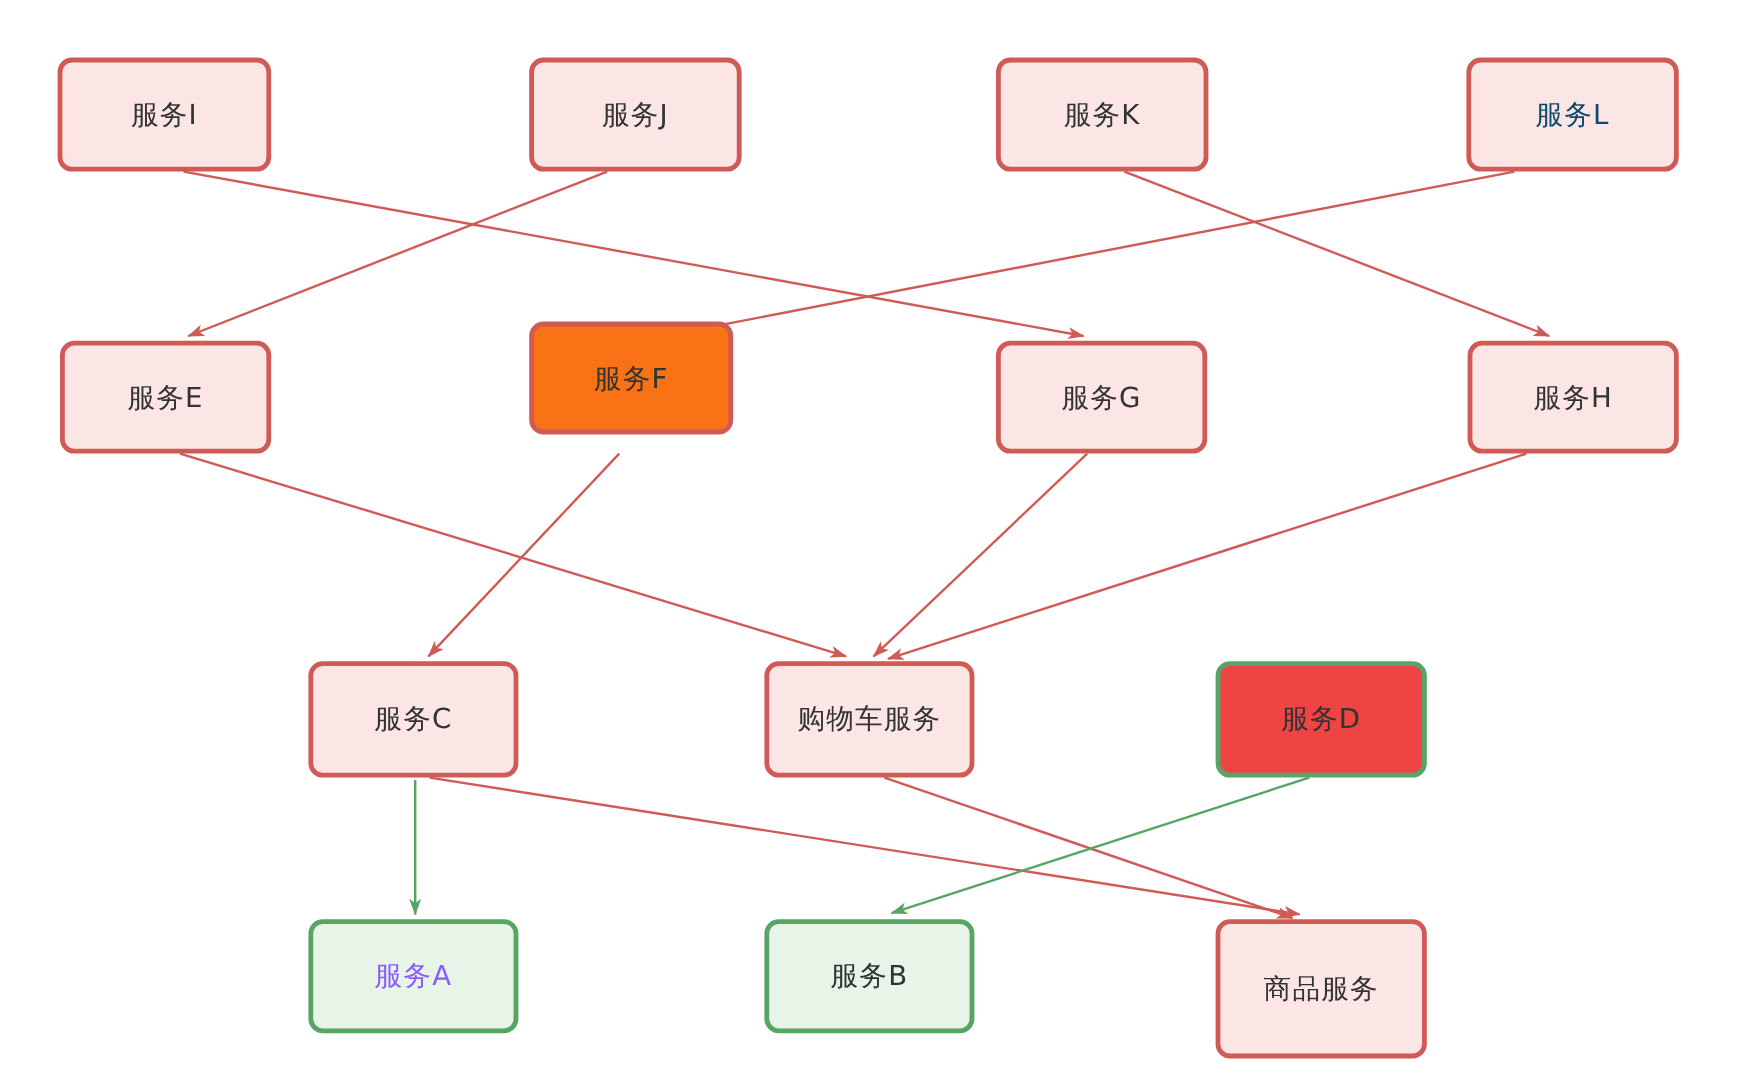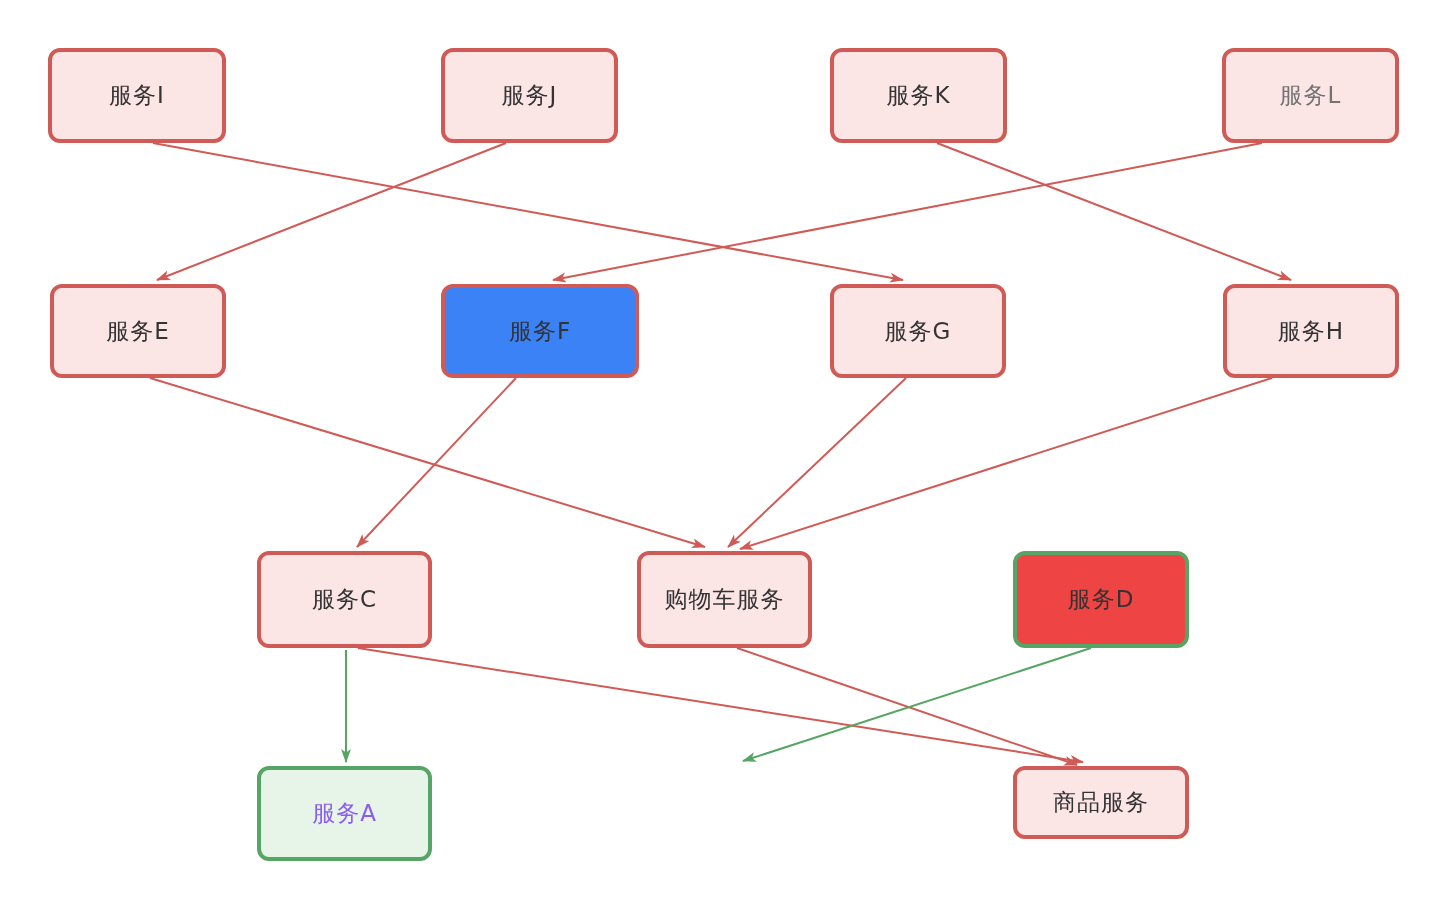--- a/index.html
+++ b/index.html
@@ -64,42 +64,45 @@
 <div class="node" style="left: 48px; top: 48px; width: 178px; height: 95px; background: rgb(252, 230, 229); border-color: rgb(208, 90, 85);">
       <span class="label" style="color: rgb(51, 51, 51);">服务I</span>
     </div>
     <div class="node" style="left: 441px; top: 48px; width: 177px; height: 95px; background: rgb(252, 230, 229); border-color: rgb(208, 90, 85);">
       <span class="label" style="color: rgb(51, 51, 51); text-align: right;">服务J</span>
     </div>
     <div class="node" style="left: 830px; top: 48px; width: 177px; height: 95px; background: rgb(252, 230, 229); border-color: rgb(208, 90, 85);">
       <span class="label" style="color: rgb(51, 51, 51);">服务K</span>
     </div>
     <div class="node" style="left: 1222px; top: 48px; width: 177px; height: 95px; background: rgb(252, 230, 229); border-color: rgb(208, 90, 85);">
-      <span class="label" style="color: #737373;">服务L</span>
+      <span class="label" style="color: #0c4a6e;">服务L</span>
     </div>
     <div class="node" style="left: 50px; top: 284px; width: 176px; height: 94px; background: rgb(252, 230, 229); border-color: rgb(208, 90, 85);">
       <span class="label" style="color: rgb(51, 51, 51);">服务E</span>
     </div>
-    <div class="node" style="left: 441px; top: 284px; width: 198px; height: 94px; background: #3b82f6; border-color: rgb(208, 90, 85);">
+    <div class="node" style="left: 441px; top: 268px; width: 170px; height: 94px; background: #f97316; border-color: rgb(208, 90, 85);">
       <span class="label" style="color: rgb(51, 51, 51);">服务F</span>
     </div>
     <div class="node" style="left: 830px; top: 284px; width: 176px; height: 94px; background: rgb(252, 230, 229); border-color: rgb(208, 90, 85);">
       <span class="label" style="color: rgb(51, 51, 51);">服务G</span>
     </div>
     <div class="node" style="left: 1223px; top: 284px; width: 176px; height: 94px; background: rgb(252, 230, 229); border-color: rgb(208, 90, 85);">
       <span class="label" style="color: rgb(51, 51, 51);">服务H</span>
     </div>
     <div class="node" style="left: 257px; top: 551px; width: 175px; height: 97px; background: rgb(252, 230, 229); border-color: rgb(208, 90, 85);">
       <span class="label" style="color: rgb(51, 51, 51);">服务C</span>
     </div>
     <div class="node" style="left: 637px; top: 551px; width: 175px; height: 97px; background: rgb(252, 230, 229); border-color: rgb(208, 90, 85);">
       <span class="label" style="color: rgb(51, 51, 51); font-family: Liberation Mono, monospace;">购物车服务</span>
     </div>
     <div class="node" style="left: 1013px; top: 551px; width: 176px; height: 97px; background: #ef4444; border-color: rgb(86, 165, 100);">
       <span class="label" style="color: rgb(51, 51, 51);">服务D</span>
     </div>
     <div class="node" style="left: 257px; top: 766px; width: 175px; height: 95px; background: rgb(230, 245, 231); border-color: rgb(86, 165, 100);">
       <span class="label" style="color: #8b5cf6;">服务A</span>
     </div>
-    <div class="node" style="left: 1013px; top: 766px; width: 176px; height: 73px; background: rgb(252, 230, 229); border-color: rgb(208, 90, 85);">
+    <div class="node" style="left: 637px; top: 766px; width: 175px; height: 95px; background: rgb(230, 245, 231); border-color: rgb(86, 165, 100);">
+      <span class="label" style="color: rgb(51, 51, 51);">服务B</span>
+    </div>
+    <div class="node" style="left: 1013px; top: 766px; width: 176px; height: 116px; background: rgb(252, 230, 229); border-color: rgb(208, 90, 85);">
       <span class="label" style="color: rgb(51, 51, 51);">商品服务</span>
     </div>
   </div>
 
 </body></html>

